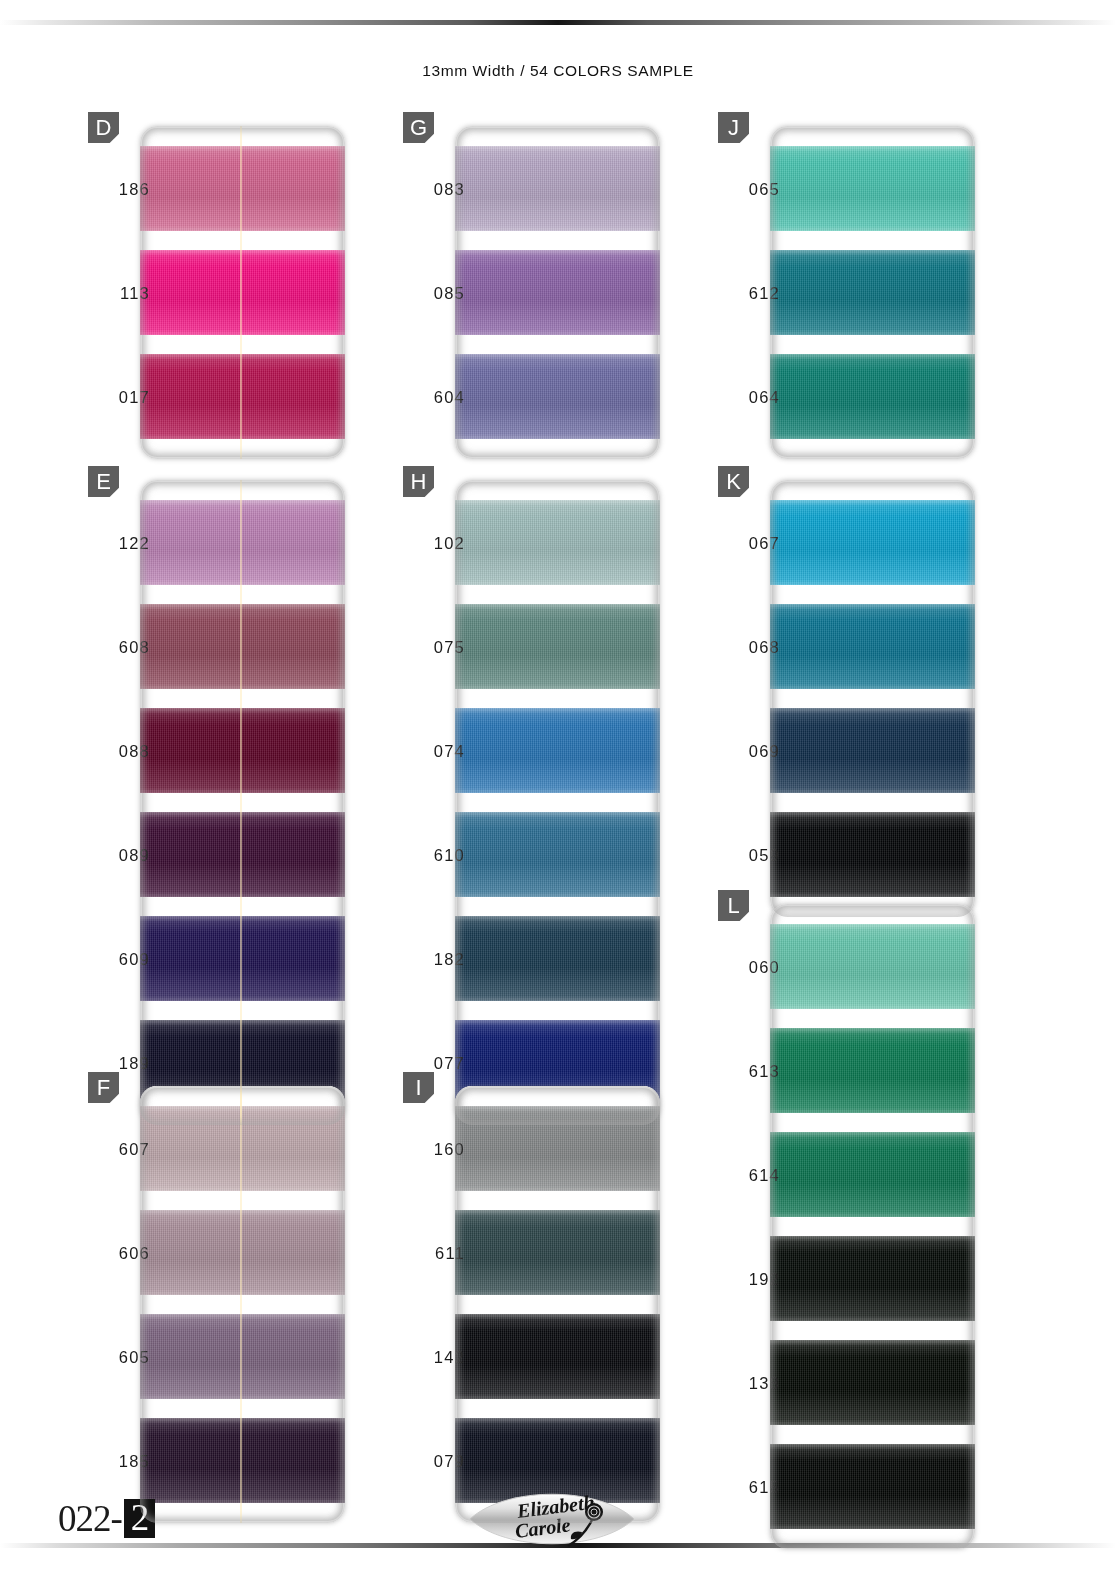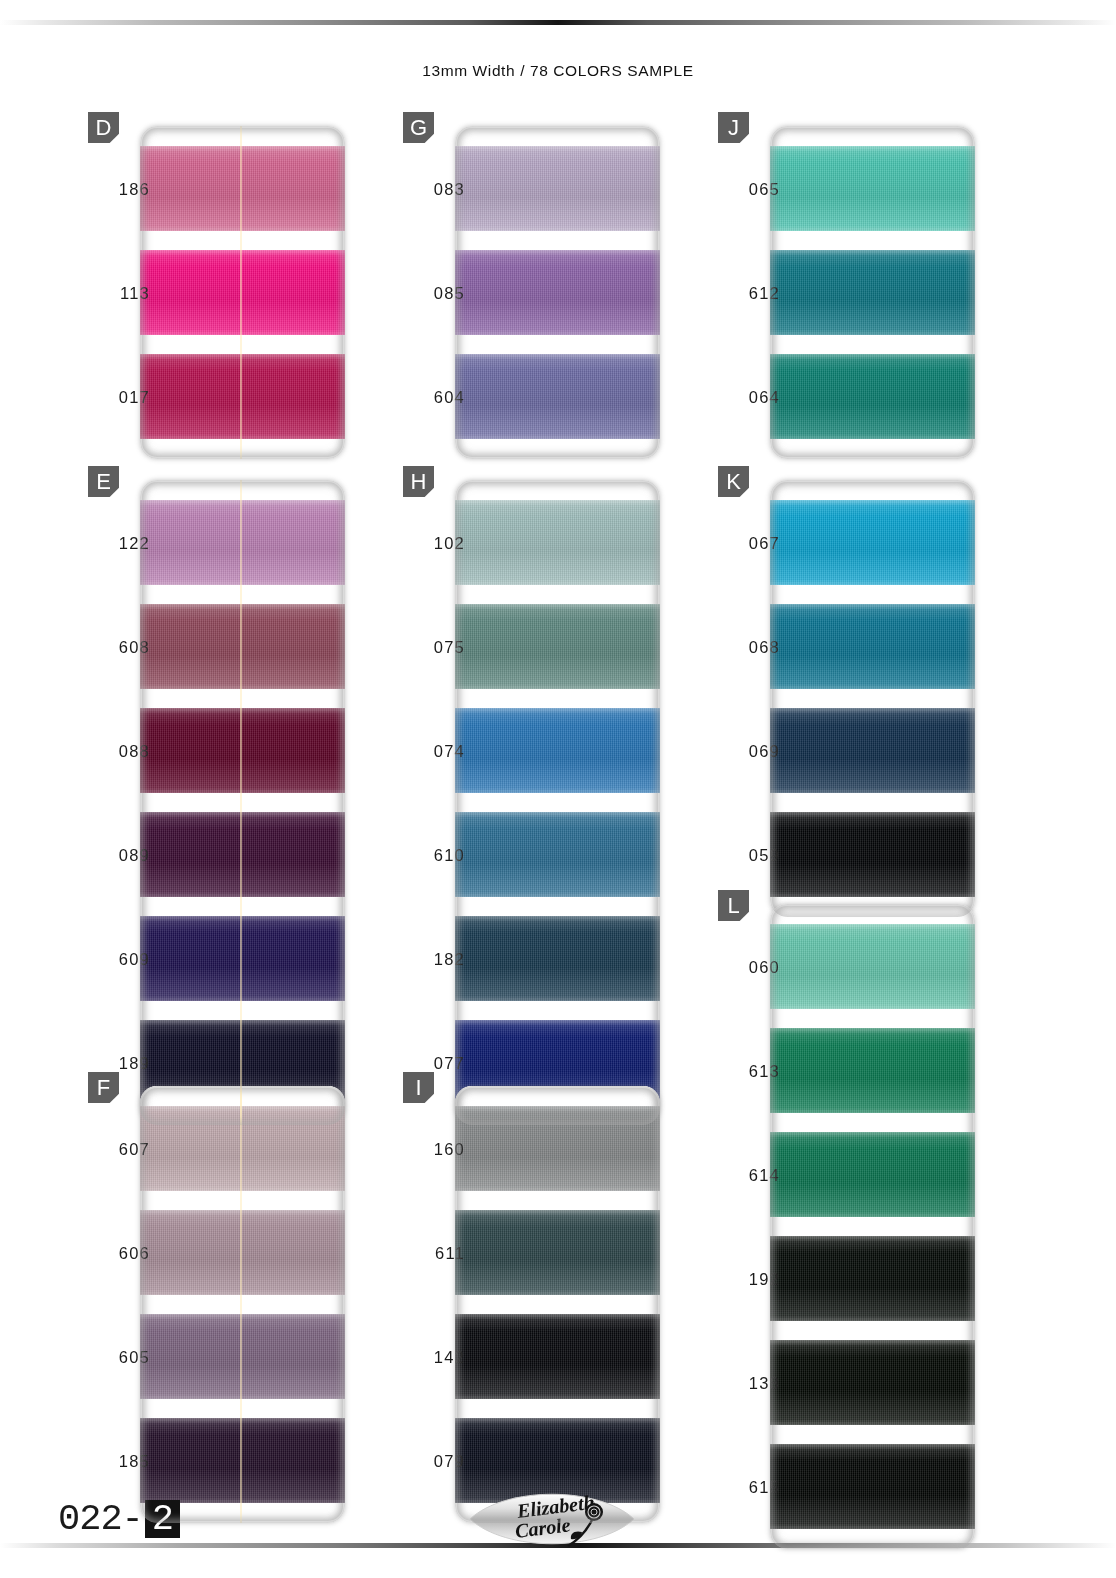--- a/index.html
+++ b/index.html
@@ -170,21 +170,21 @@
     height: 5px;
     background: linear-gradient(to right,
       #ffffff 0%, #dcdcdc 5%, #a9a9a9 16%, #7d7d7d 30%,
       #3b3b3b 45%, #141414 52%, #4a4a4a 62%,
       #8a8a8a 76%, #c5c5c5 90%, #ffffff 100%);
   }
   .page-no {
     position: absolute;
     left: 58px;
     bottom: 38px;
-    font-family: Liberation Mono, monospace;
+    font-family: Liberation Serif, serif;
     font-size: 37px;
     color: #1b1b1b;
     letter-spacing: -1px;
     display: flex;
     align-items: center;
   }
   .page-no .boxed {
     display: inline-block;
     background: #121212;
     color: #ffffff;
@@ -200,21 +200,21 @@
     width: 172px;
     height: 74px;
   }
   .logo svg { display: block; }
 </style>
 </head>
 <body>
 
 <div class="top-rule"></div>
 
-<div class="page-title">13mm Width / 78  COLORS SAMPLE</div>
+<div class="page-title">13mm Width / 54  COLORS SAMPLE</div>
 
 <div class="sheet" id="sheet">
     <div class="group" style="left: 88px; top: 112px;">
       <div class="badge">D</div>
       <div class="card" style="left: 52px; top: 14px; width: 205px; height: 333px;">
         <div class="card-inner">
           <div class="ribbon" style="top: 20px; height: 85px; background: rgb(210, 98, 142);">
             <div class="weave"></div>
             <div class="sheen"></div>
           </div>

